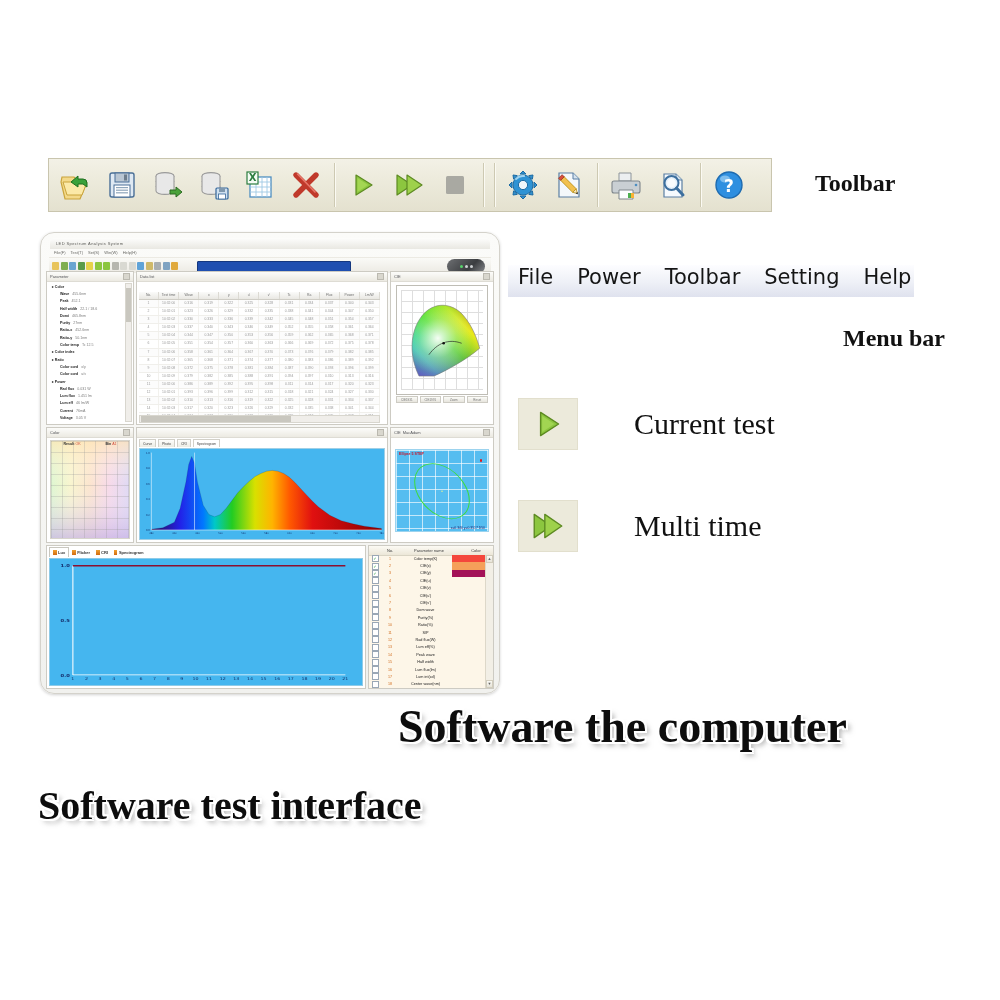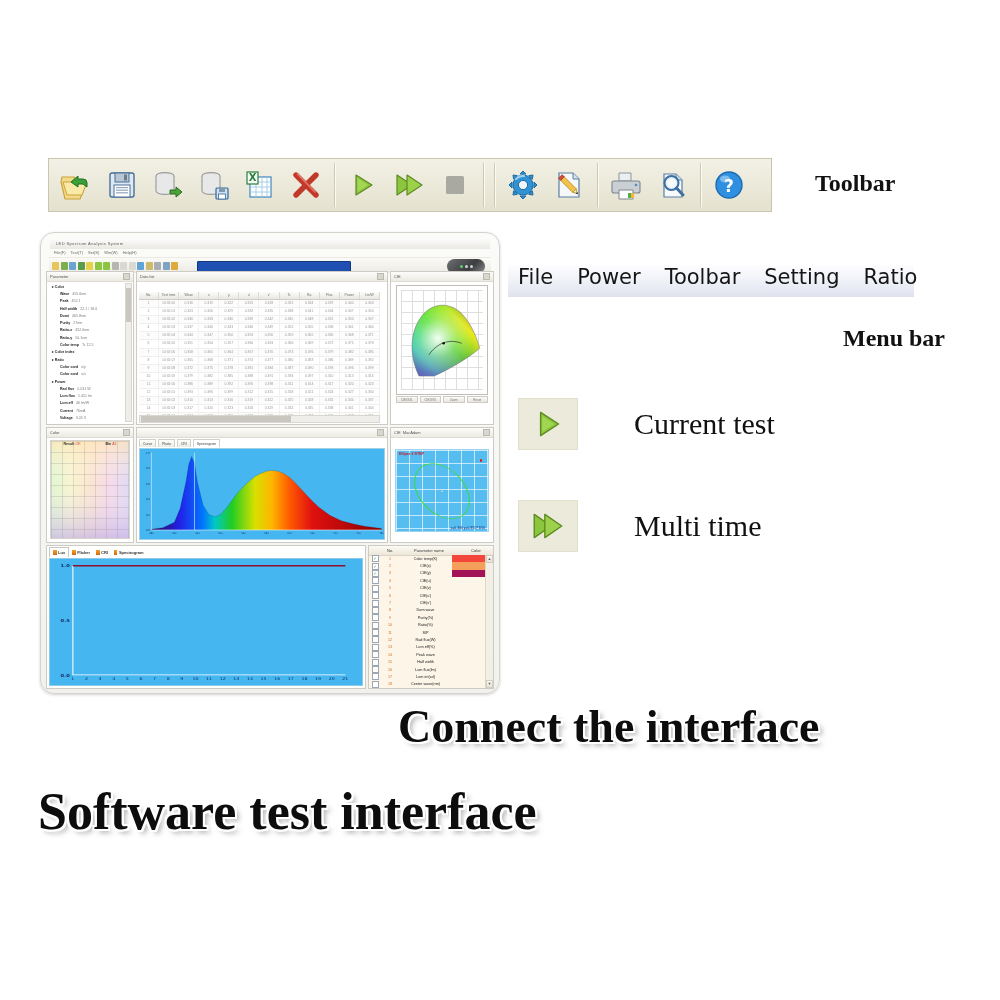--- a/index.html
+++ b/index.html
@@ -56,21 +56,21 @@
     position:absolute;font-family:"Liberation Serif",serif;font-weight:bold;
     color:#0d0d0d;white-space:nowrap;
     text-shadow:
       -2px -2px 0 #ffffff,  2px -2px 0 #ffffff,
       -2px  2px 0 #ffffff,  2px  2px 0 #ffffff,
        0   -2px 0 #ffffff,  0    2px 0 #ffffff,
       -2px  0   0 #ffffff,  2px  0   0 #ffffff,
        4px  4px 5px rgba(120,120,120,.55);
   }
   #title-connect{left:398px;top:700px;font-size:46px;}
-  #title-software{left:38px;top:782px;font-size:52px;}
+  #title-software{left:38px;top:782px;font-size:40px;}
 
   
   #app-window{
     position:absolute;left:40px;top:232px;width:460px;height:462px;
     background:linear-gradient(to bottom,#fbfbf9 0%,#f1f1ee 100%);
     border:1px solid #d4d2cb;border-radius:14px;box-sizing:border-box;
     padding:3px;overflow:hidden;
     box-shadow:0 1px 3px rgba(0,0,0,.18);
   }
   #app-reflection{
@@ -405,21 +405,21 @@
   </div>
 </div>
 
 <div class="callout" id="label-toolbar">Toolbar</div>
 
 <div id="menubar">
   <span class="menu-item">File</span>
   <span class="menu-item">Power</span>
   <span class="menu-item">Toolbar</span>
   <span class="menu-item">Setting</span>
-  <span class="menu-item">Ratio</span>
+  <span class="menu-item">Help</span>
 </div>
 
 <div class="callout" id="label-menubar">Menu bar</div>
 
 <div class="legend-row" id="legend-single">
   <div class="legend-icon">
     <svg width="36" height="36" viewBox="0 0 34 34">
       <path d="M10 6 L27 17 L10 28 z" fill="#8cc63f" stroke="#5d8a22" stroke-width="1.3" stroke-linejoin="round"></path>
       <path d="M11.5 9.5 L23 17 L11.5 24.5 z" fill="#a8d857" opacity=".8"></path>
     </svg>
@@ -1170,14 +1170,14 @@
       </div>
     </div>
 
   </div>
 </div>
 
 <div id="app-reflection">
   
 </div>
 
-<div class="bigtitle" id="title-connect">Connect the interface</div>
+<div class="bigtitle" id="title-connect">Software the computer</div>
 <div class="bigtitle" id="title-software">Software test interface</div>
 
 </body></html>

